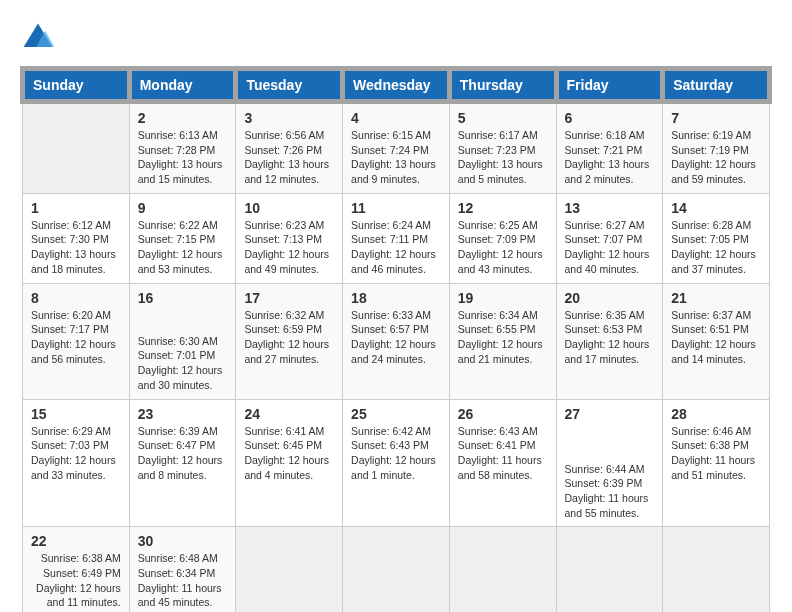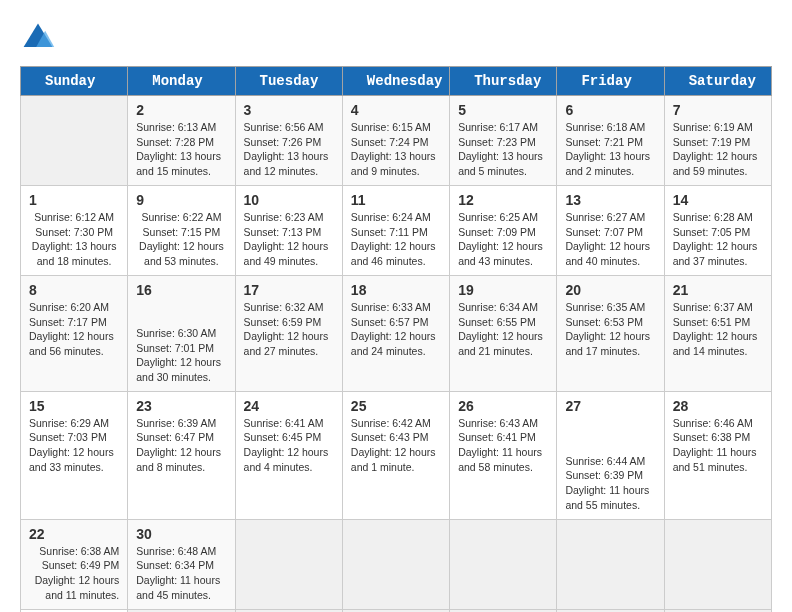--- a/index.html
+++ b/index.html
@@ -48,25 +48,24 @@
     }
     table {
       width: 100%;
       border-collapse: collapse;
       table-layout: fixed;
     }
     thead tr th {
       background-color: #1a6bb5;
       color: white;
       text-align: left;
-      padding: 6px 24px;
+      padding: 6px 8px;
       font-size: 14px;
       font-weight: bold;
-      border: 1px solid #a3a3a3;
-      font-family: Liberation Mono, monospace;
+      border: 5px solid #a3a3a3;
     }
     tbody tr td {
       vertical-align: top;
       padding: 6px 8px;
       border: 1px solid #ccc;
       font-size: 11px;
       color: #333;
       height: 90px;
       background: #fff;
     }
@@ -165,28 +164,28 @@
           <span class="day-number">7</span>
           <div class="day-info" style="white-space: pre-line;">Sunrise: 6:19 AM
 Sunset: 7:19 PM
 Daylight: 12 hours
 and 59 minutes.</div>
         </td>
       </tr>
       <tr>
         <td>
           <span class="day-number">1</span>
-          <div class="day-info" style="white-space: pre-line; text-align: center;">Sunrise: 6:12 AM
+          <div class="day-info" style="white-space: pre-line;">Sunrise: 6:12 AM
 Sunset: 7:30 PM
 Daylight: 13 hours
 and 18 minutes.</div>
         </td>
         <td>
           <span class="day-number">9</span>
-          <div class="day-info" style="white-space: pre-line; text-align: center;">Sunrise: 6:22 AM
+          <div class="day-info" style="white-space: pre-line;">Sunrise: 6:22 AM
 Sunset: 7:15 PM
 Daylight: 12 hours
 and 53 minutes.</div>
         </td>
         <td>
           <span class="day-number">10</span>
           <div class="day-info" style="white-space: pre-line;">Sunrise: 6:23 AM
 Sunset: 7:13 PM
 Daylight: 12 hours
 and 49 minutes.</div>

